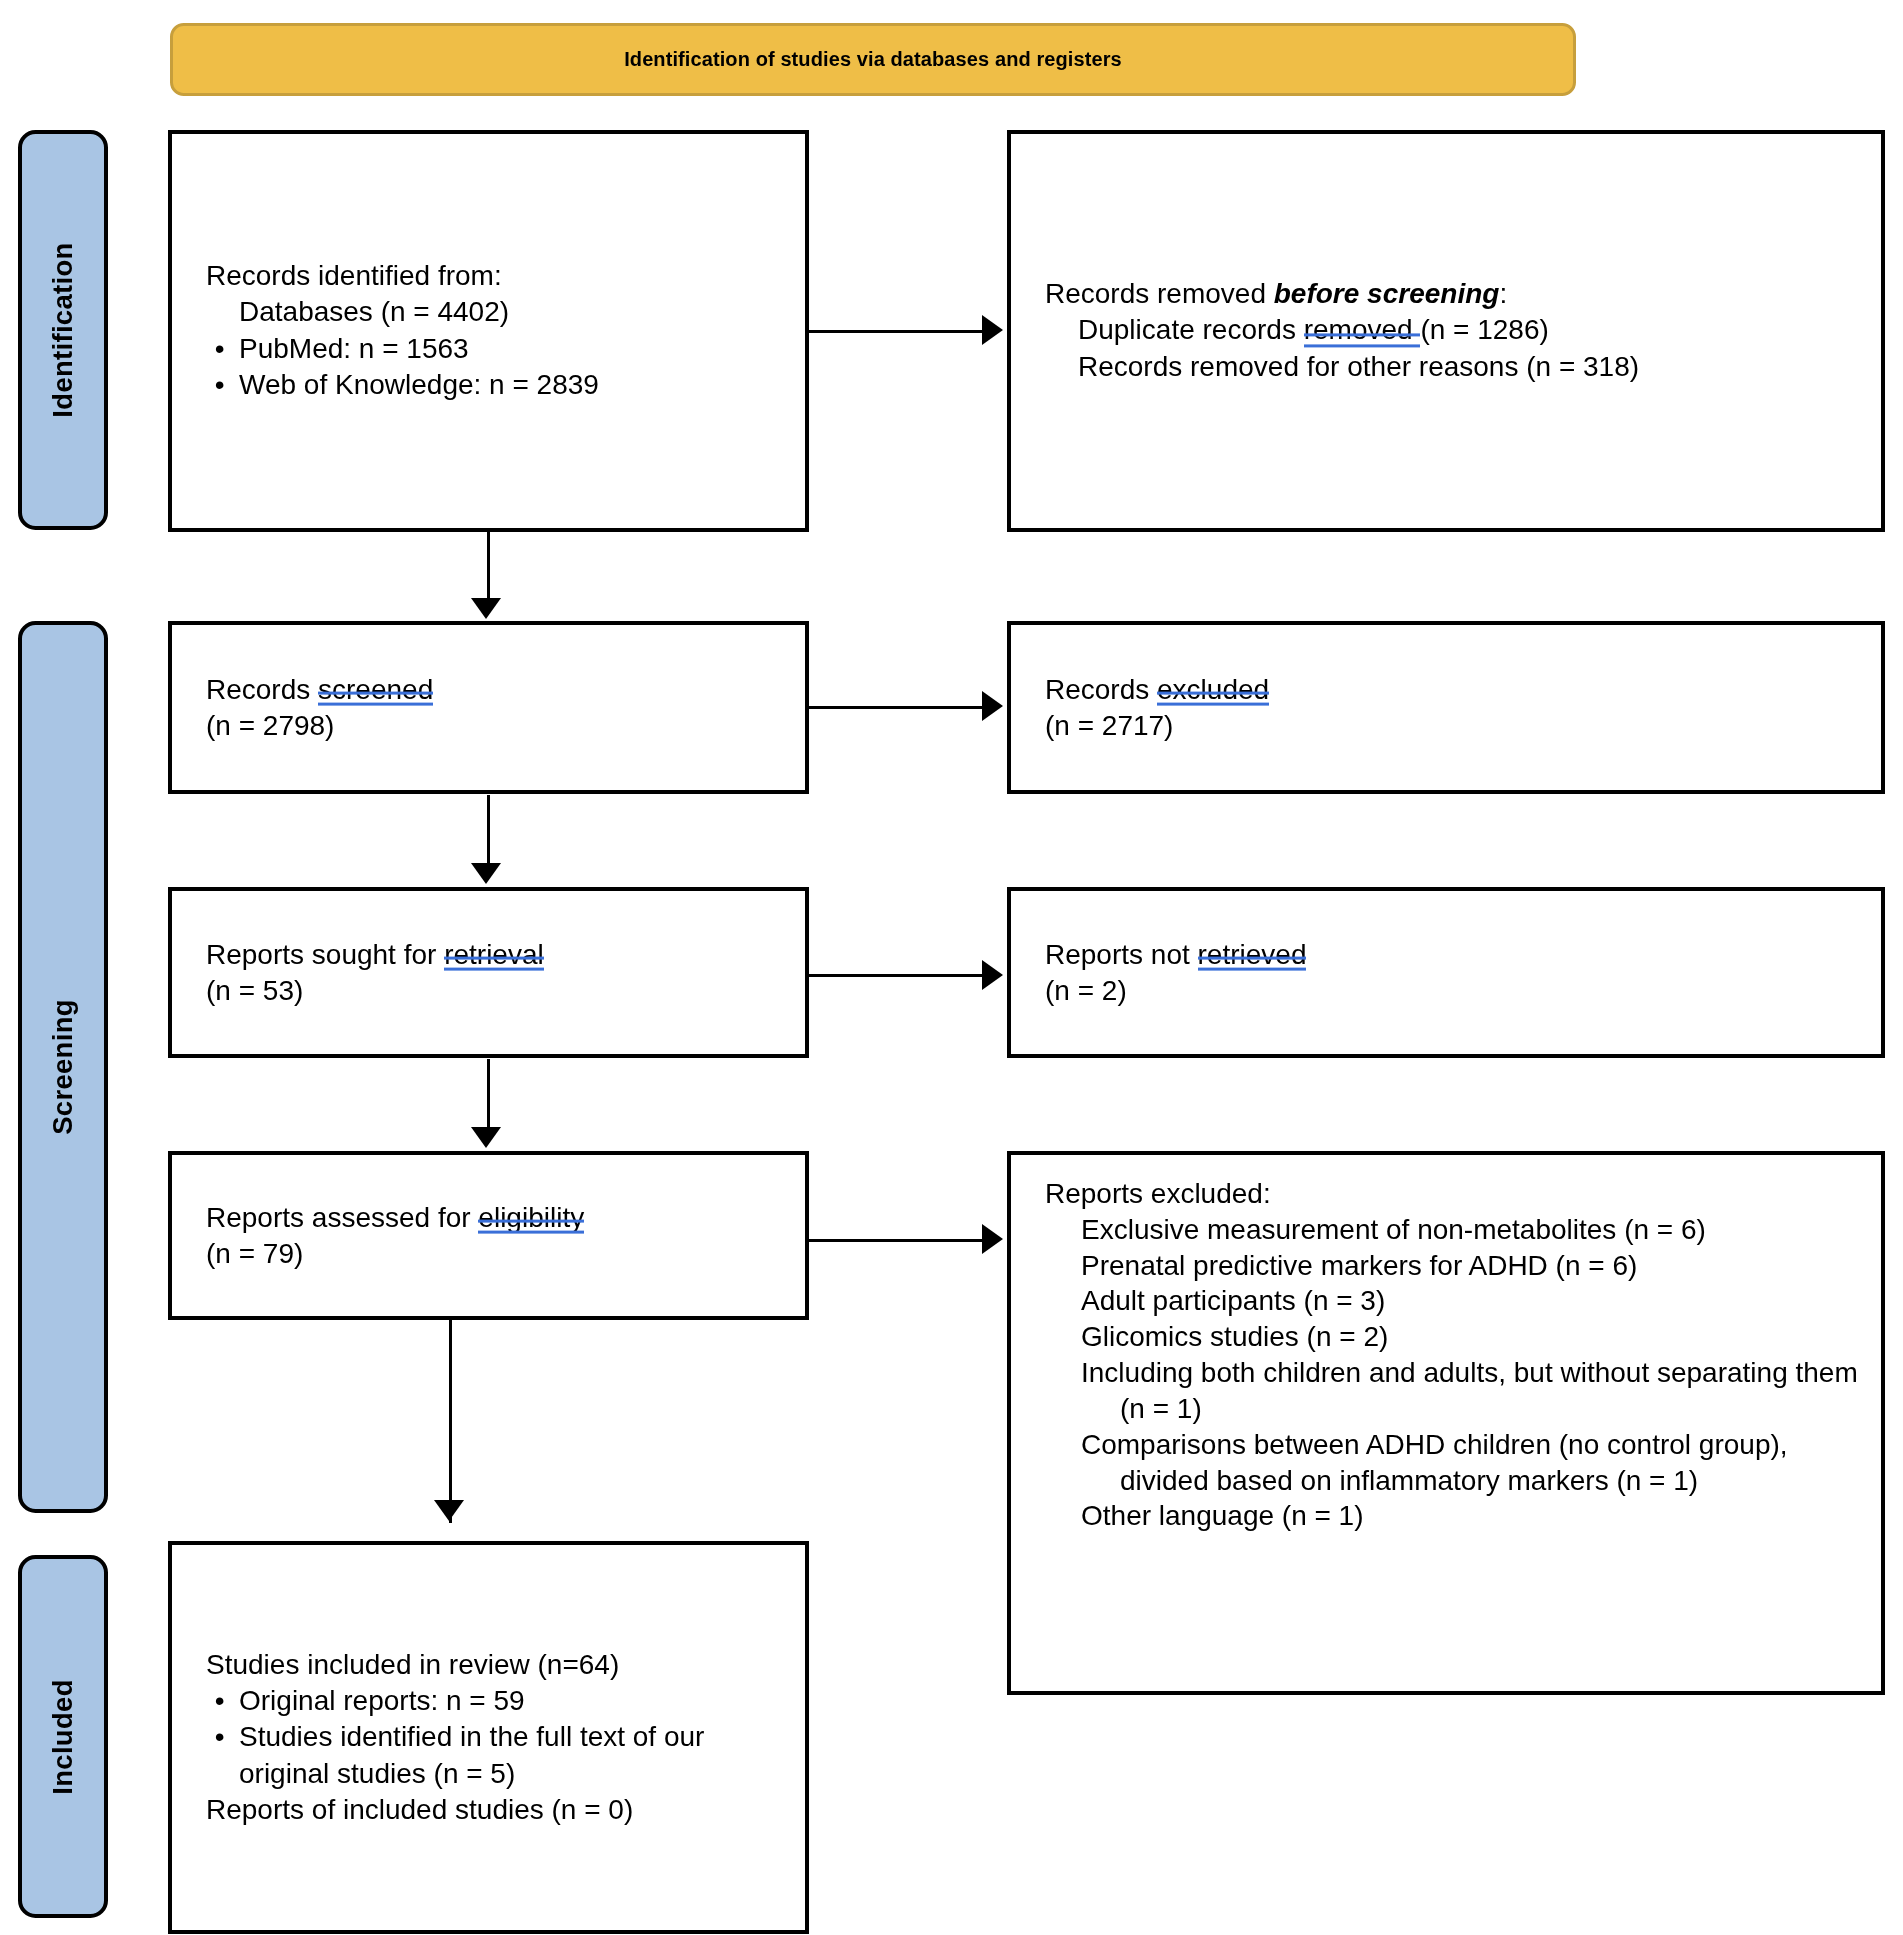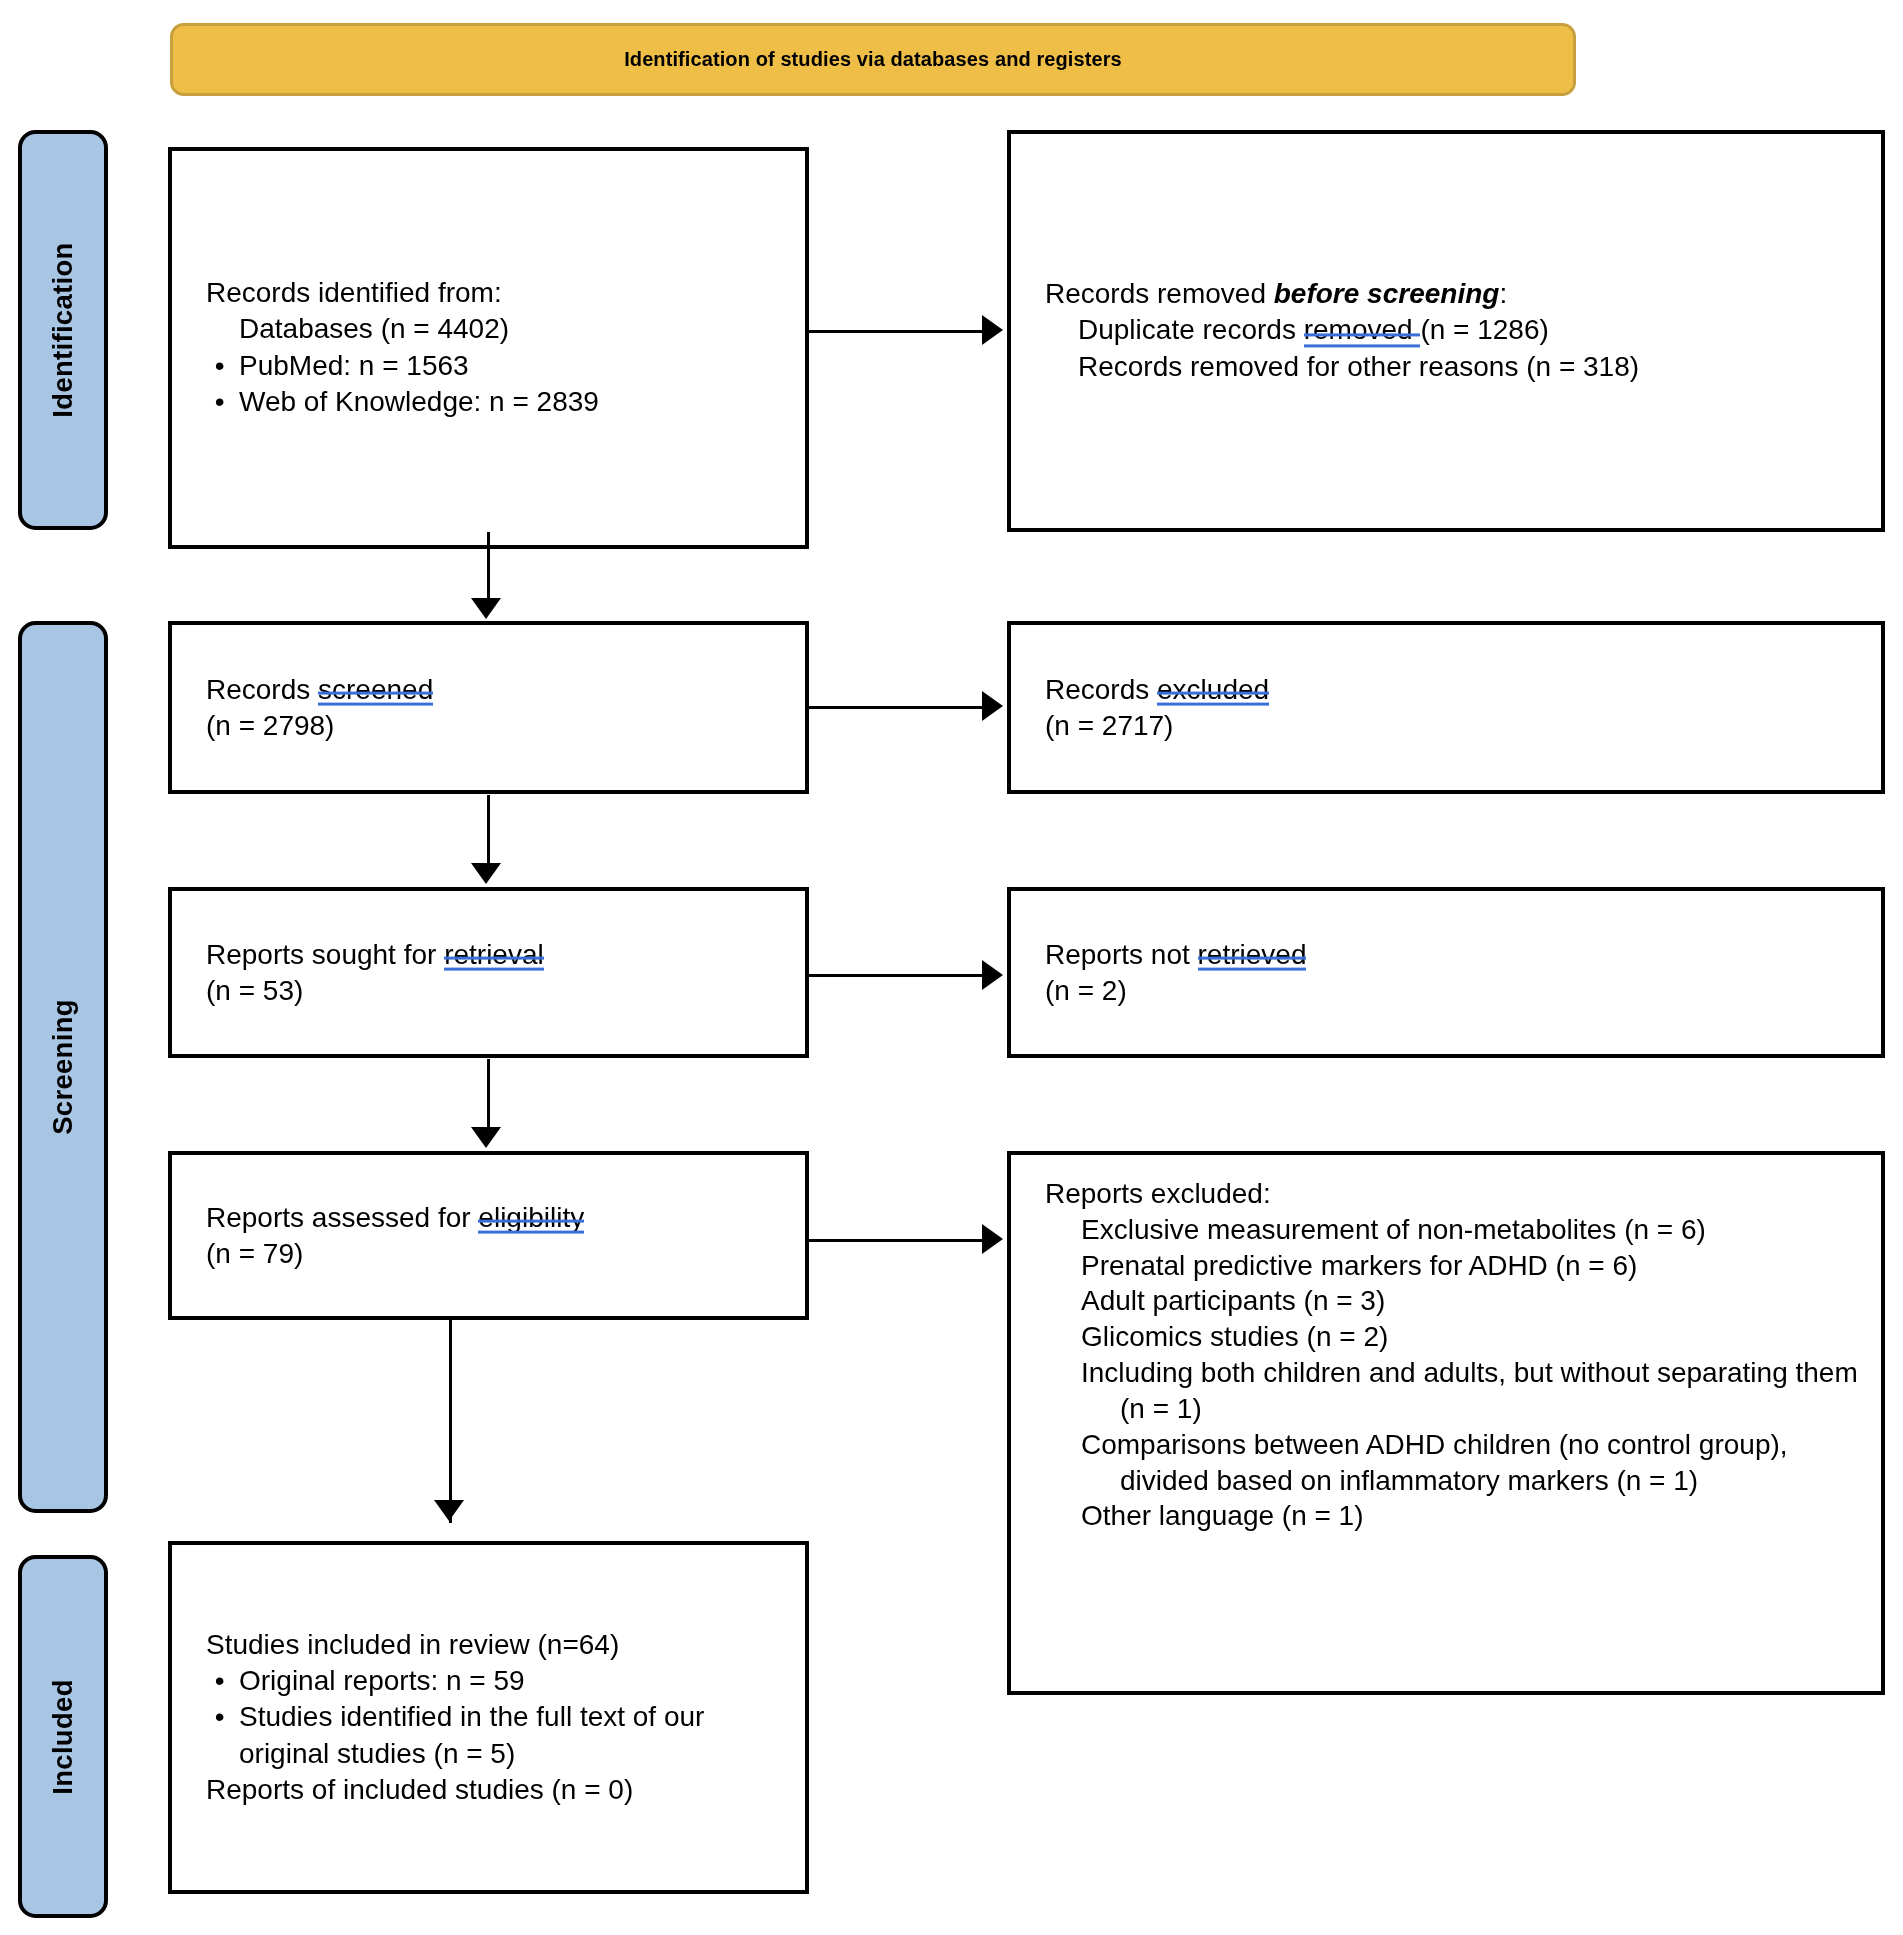--- a/index.html
+++ b/index.html
@@ -112,29 +112,29 @@
     position: absolute;
     left: 0;
     right: 0;
     bottom: -1.3px;
     height: 8.1px;
     border-top: 3.1px solid #3A6FD8;
     border-bottom: 3.1px solid #3A6FD8;
   }
 
   
-  #box-identified       { left: 168px;  top: 147px;  width: 641px; height: 402px; }
+  #box-identified       { left: 168px;  top: 130px;  width: 641px; height: 402px; }
   #box-removed          { left: 1007px; top: 130px;  width: 878px; height: 402px; }
   #box-screened         { left: 168px;  top: 621px;  width: 641px; height: 173px; }
   #box-excluded         { left: 1007px; top: 621px;  width: 878px; height: 173px; padding-left: 14px; }
   #box-sought           { left: 168px;  top: 887px; width: 641px; height: 171px; }
   #box-not-retrieved    { left: 1007px; top: 887px; width: 878px; height: 171px; }
   #box-assessed         { left: 168px;  top: 1151px; width: 641px; height: 169px; }
   #box-reports-excluded { left: 1007px; top: 1151px; width: 878px; height: 544px; }
-  #box-included         { left: 168px;  top: 1541px; width: 641px; height: 353px; padding-left: 6px; }
+  #box-included         { left: 168px;  top: 1541px; width: 641px; height: 393px; padding-left: 6px; }
 
   #box-reports-excluded .box-body { top: 21px; transform: none; }
 
   
   .conn-v {
     position: absolute;
     width: 3.1px;
     background: #000000;
   }
   .conn-h {

